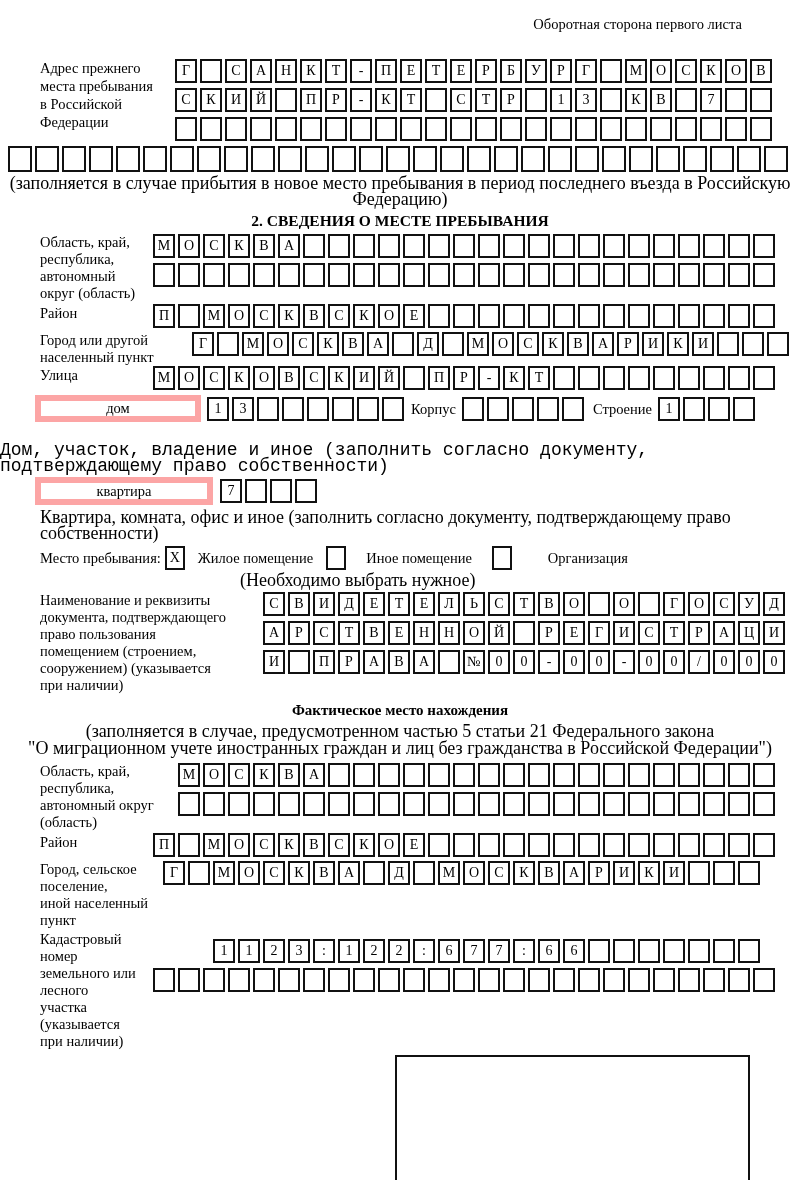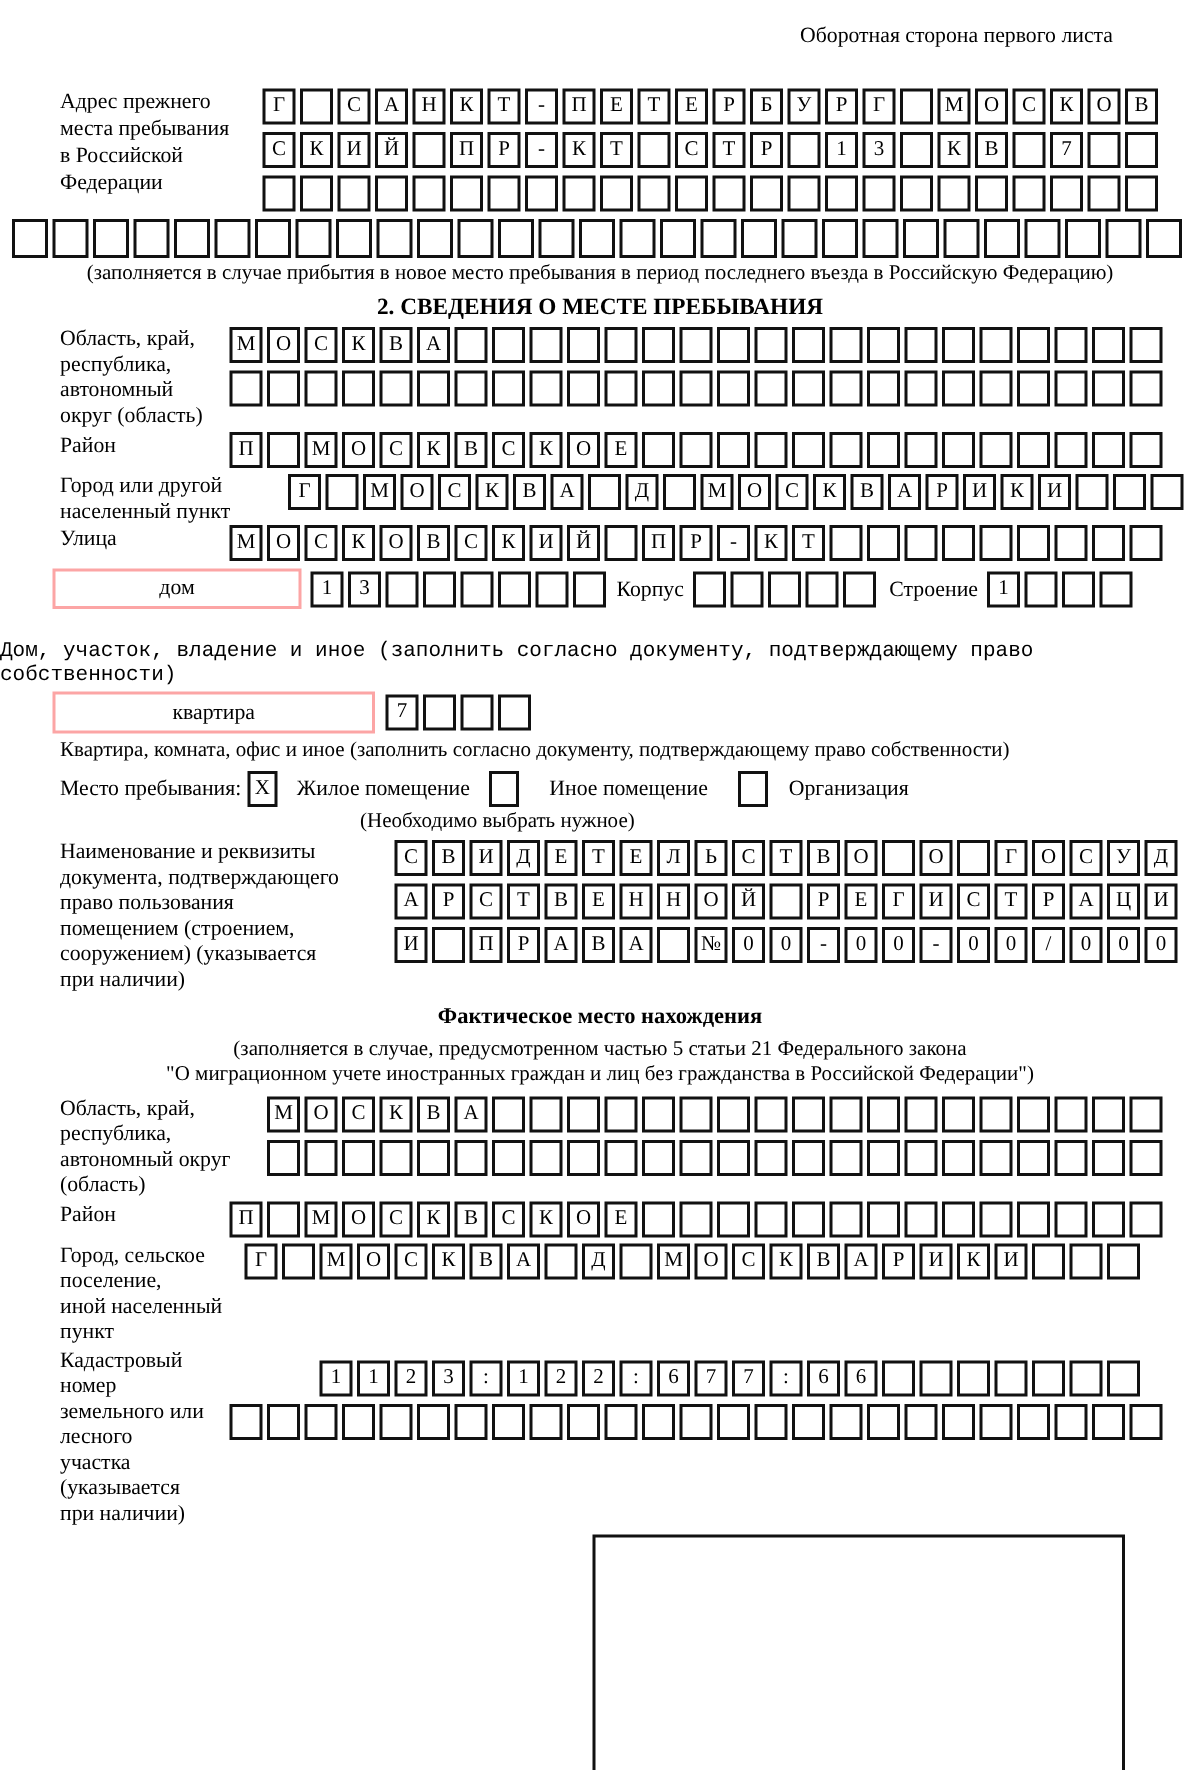--- a/index.html
+++ b/index.html
@@ -13,25 +13,25 @@
   .flabel{box-sizing:border-box;padding-left:40px;font-size:14.5px;line-height:18px;white-space:pre-line;flex:none;}
   .flabel.lh17{line-height:17px;}
   .cellcol{display:flex;flex-direction:column;gap:5px;flex:none;}
   .cells{display:flex;gap:3px;flex:none;}
   .cell{
     box-sizing:border-box;width:22px;height:24px;border:2px solid #111;
     display:flex;align-items:center;justify-content:center;
     font-size:14px;background:#fff;flex:none;
   }
   .cells.big .cell{width:24px;height:26px;}
-  .note{font-size:14px;line-height:16px;}
+  .note{font-size:18px;line-height:16px;}
   .center{text-align:center;}
   .sec-title{font-weight:bold;font-size:15.5px;}
   .labelbox{
-    box-sizing:border-box;border:2px solid #fca5a5;display:flex;align-items:center;justify-content:center;
+    box-sizing:border-box;border:6px solid #fca5a5;display:flex;align-items:center;justify-content:center;
     font-size:14.5px;flex:none;background:#fff;
   }
   .inline-lbl{font-size:14.5px;line-height:24px;flex:none;}
   .chkbox{
     box-sizing:border-box;width:20px;height:24px;border:2px solid #111;flex:none;
     display:flex;align-items:center;justify-content:center;font-size:14px;background:#fff;
   }
   .markbox{box-sizing:border-box;margin-left:395px;width:355px;height:174px;border:2px solid #111;background:#fff;}
   .mark-note{margin-left:380px;width:400px;text-align:center;font-size:14.5px;line-height:19px;white-space:pre-line;}
   .ml60{margin-left:60px;}
@@ -342,38 +342,38 @@
   <div class="cells" style="margin-left:6px;">
       <span class="cell">1</span>
       <span class="cell"></span>
       <span class="cell"></span>
       <span class="cell"></span>
     </div>
 </div>
 <div class="note" style="margin-top:20px;font-family:Liberation Mono, monospace;">Дом, участок, владение и иное (заполнить согласно документу, подтверждающему право собственности)</div>
 
 <div class="frow" style="margin-top:3px;margin-left:35px;align-items:center;">
-  <div class="labelbox" style="width:215px;height:28px;">квартира</div>
+  <div class="labelbox" style="width:178px;height:28px;">квартира</div>
   <div class="cells" style="margin-left:7px;">
       <span class="cell">7</span>
       <span class="cell"></span>
       <span class="cell"></span>
       <span class="cell"></span>
     </div>
 </div>
 <div class="note" style="margin-top:4px;padding-left:40px;">Квартира, комната, офис и иное (заполнить согласно документу, подтверждающему право собственности)</div>
 
 <div class="frow" style="margin-top:5px;padding-left:40px;align-items:center;">
   <div class="inline-lbl">Место пребывания:</div>
   <div class="chkbox" style="margin-left:4px;">X</div>
   <div class="inline-lbl" style="margin-left:13px;">Жилое помещение</div>
   <div class="chkbox" style="margin-left:13px;"></div>
   <div class="inline-lbl" style="margin-left:20px;">Иное помещение</div>
   <div class="chkbox" style="margin-left:20px;"></div>
-  <div class="inline-lbl" style="margin-left:14px;">Организация</div>
+  <div class="inline-lbl" style="margin-left:36px;">Организация</div>
 </div>
 <div class="note" style="margin-top:2px;margin-left:240px;">(Необходимо выбрать нужное)</div>
 
 <div class="frow" style="margin-top:4px;gap:18px;">
   <div class="flabel lh17" style="width:245px;">Наименование и реквизиты
 документа, подтверждающего
 право пользования
 помещением (строением,
 сооружением) (указывается
 при наличии)</div>

